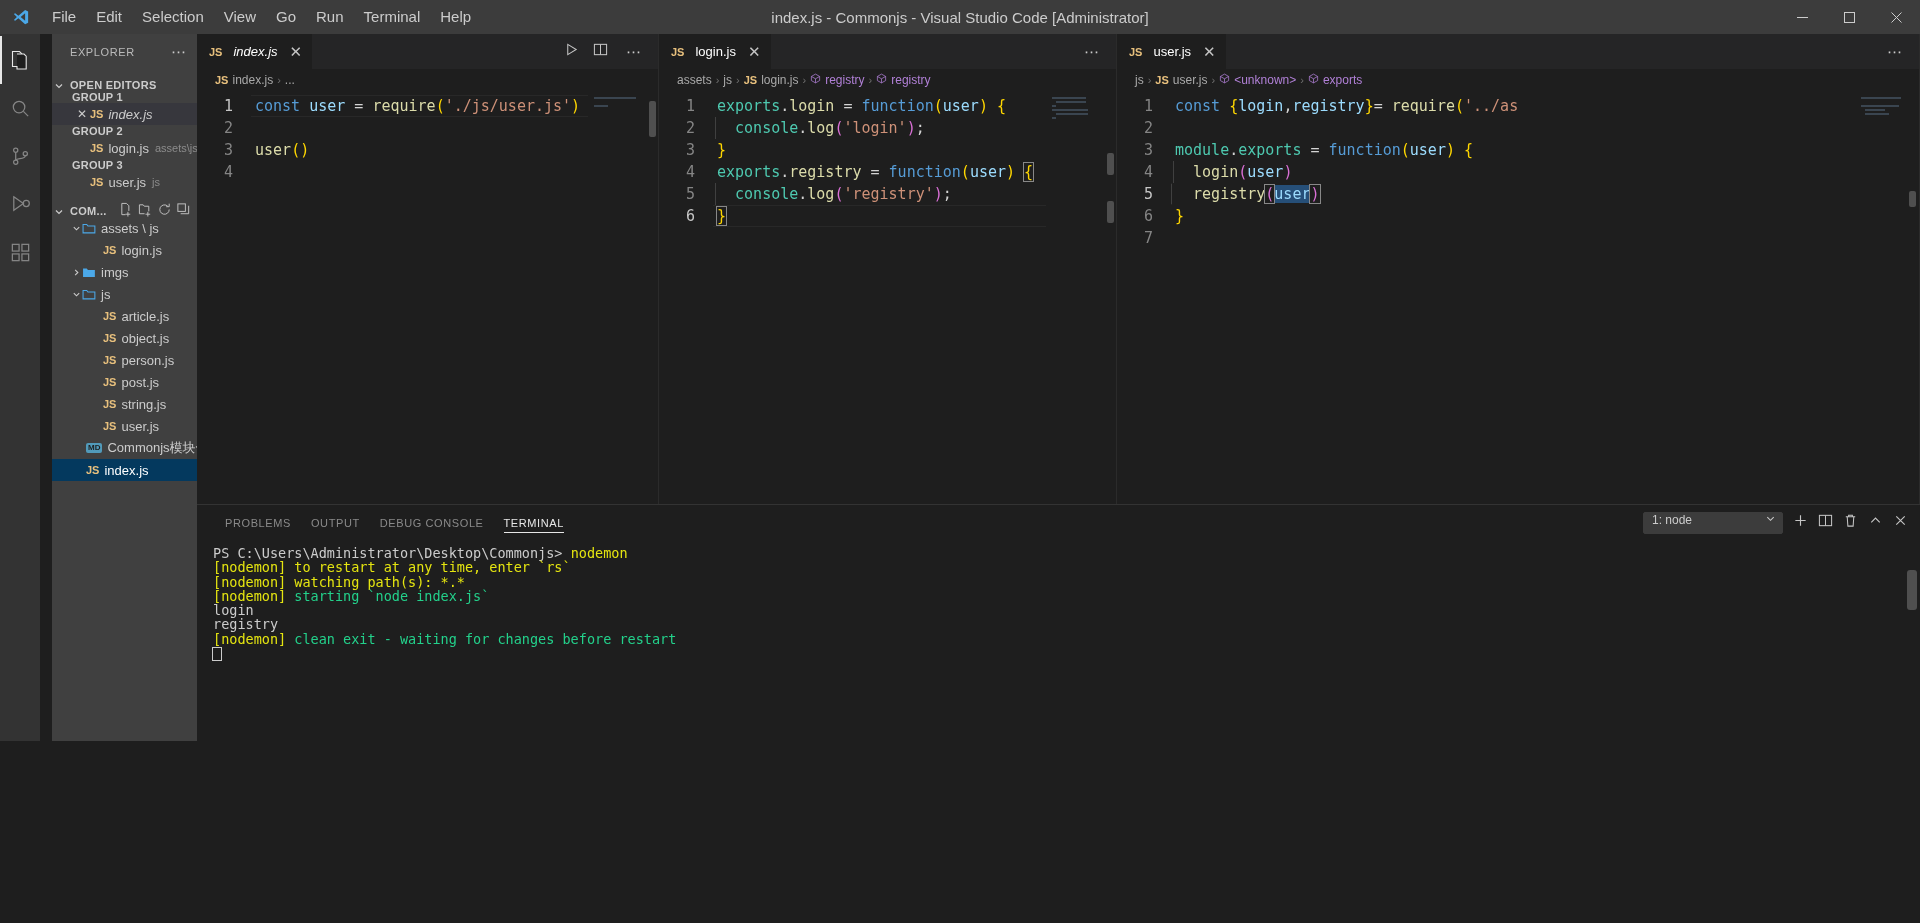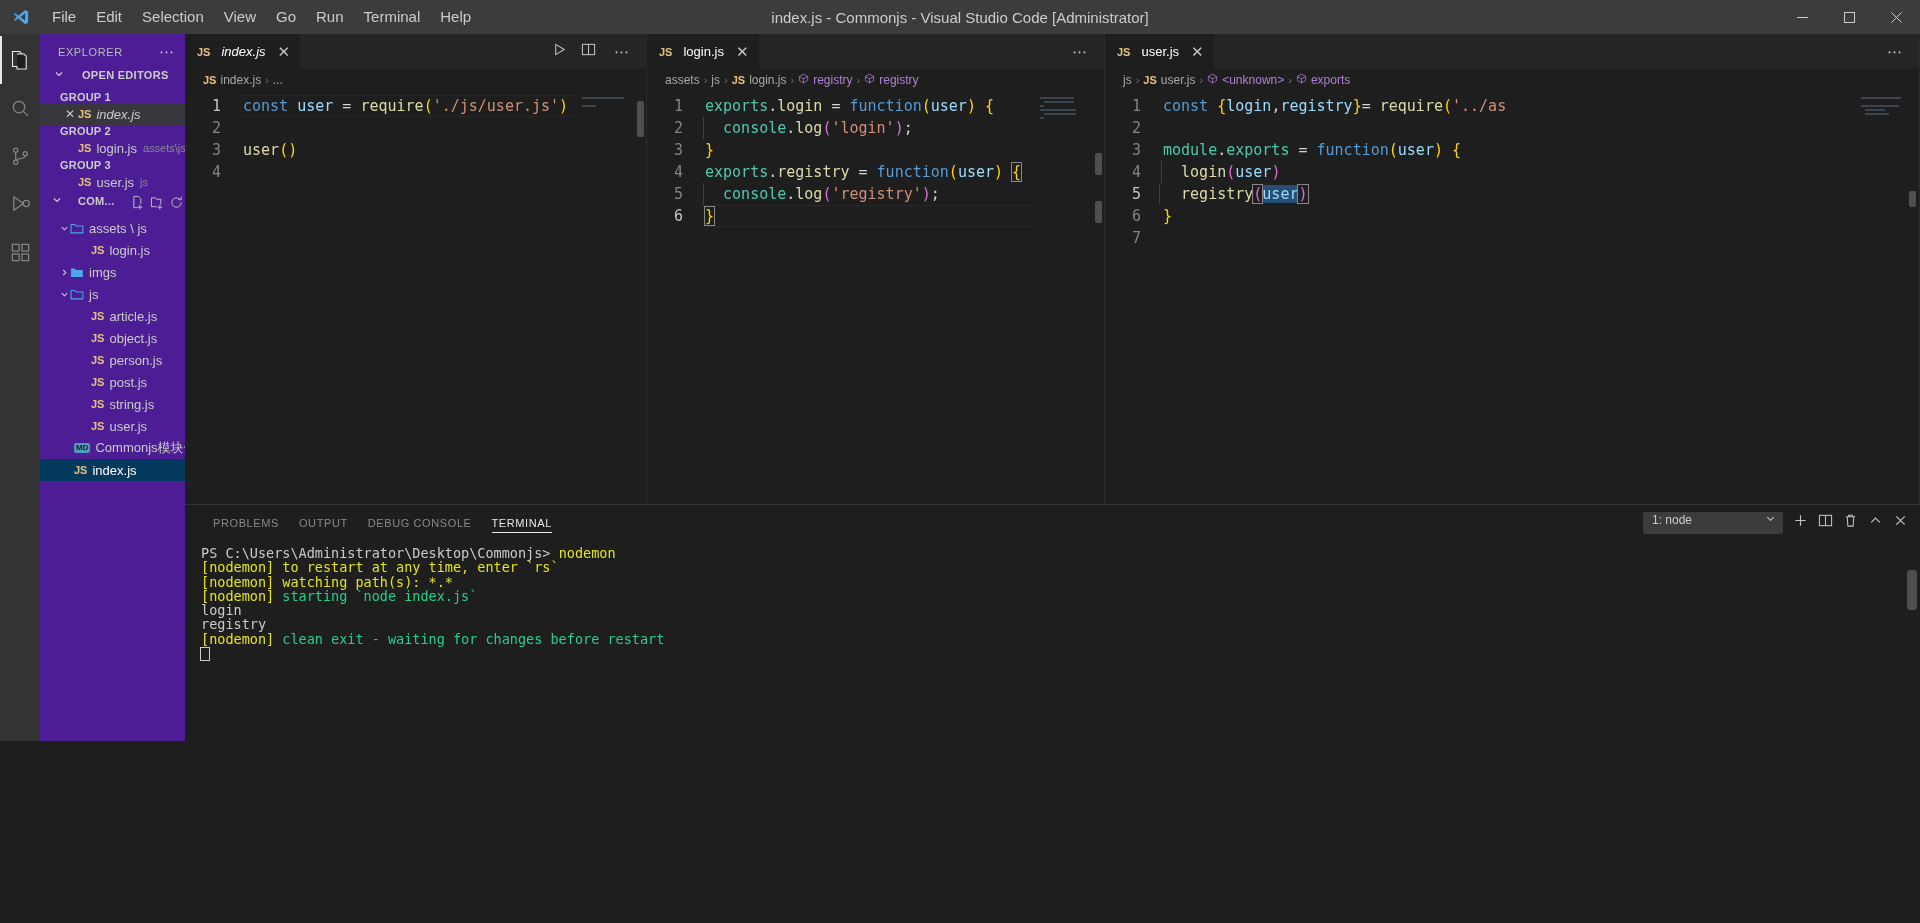--- a/index.html
+++ b/index.html
@@ -38,30 +38,30 @@
   .act-item {
     width: 40px; height: 48px; display:flex; align-items:center; justify-content:center;
     position: relative; color: #868686;
   }
   .act-item.active { color: #e7e7e7; }
   .act-item.active::before {
     content:""; position:absolute; left:0; top:0; bottom:0; width:2px; background:#e7e7e7;
   }
 
   
-  .sidebar { width: 145px; background:#4c1d95; display:flex; flex-direction:column; flex:none; }
+  .sidebar { width: 145px; background:#404040; display:flex; flex-direction:column; flex:none;margin-left:12px; }
   .sidebar-header {
     height: 35px; display:flex; align-items:center; justify-content:space-between;
     padding: 0 6px 0 18px; color:#bbbbbb; font-size: 11px; letter-spacing: .6px;
   }
   .sb-dots { color:#cccccc; font-size: 15px; letter-spacing:1px; padding: 0 4px; }
 
   .section-head {
-    height: 22px; display:flex; align-items:flex-start; color:#cccccc;
-    font-size: 11px; font-weight: bold; letter-spacing:.3px; padding-left: 12px; gap:16px;
+    height: 22px; display:flex; align-items:flex-end; color:#cccccc;
+    font-size: 11px; font-weight: bold; letter-spacing:.3px; padding-left: 0; gap:4px;
   }
   .section-head .chev { width: 14px; display:inline-flex; align-items:center; justify-content:center; }
   .section-actions { margin-left:auto; display:flex; gap:4px; padding-right:6px; color:#c5c5c5; }
   .section-actions svg { display:block; }
 
   .row {
     height: 22px; display:flex; align-items:center; color:#cccccc; font-size: 13px;
     white-space: nowrap; padding-right: 4px;
   }
   .row.selected { background:#04395e; color:#ffffff; }

